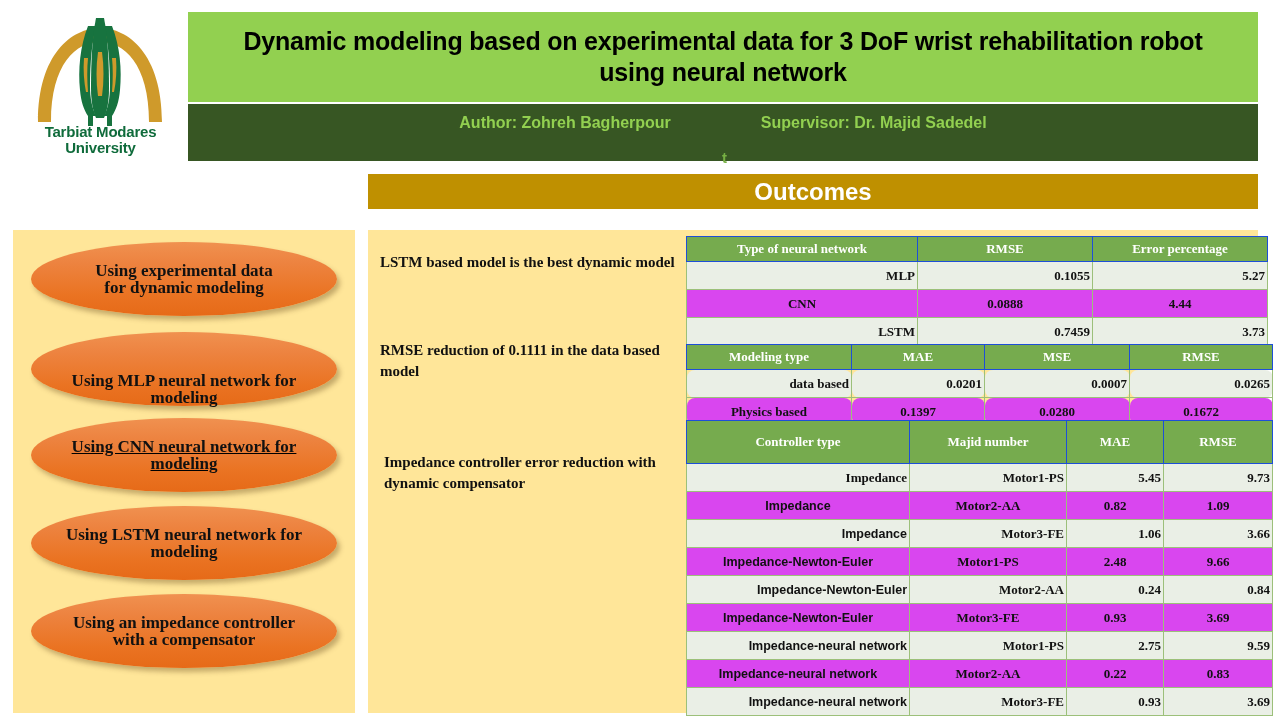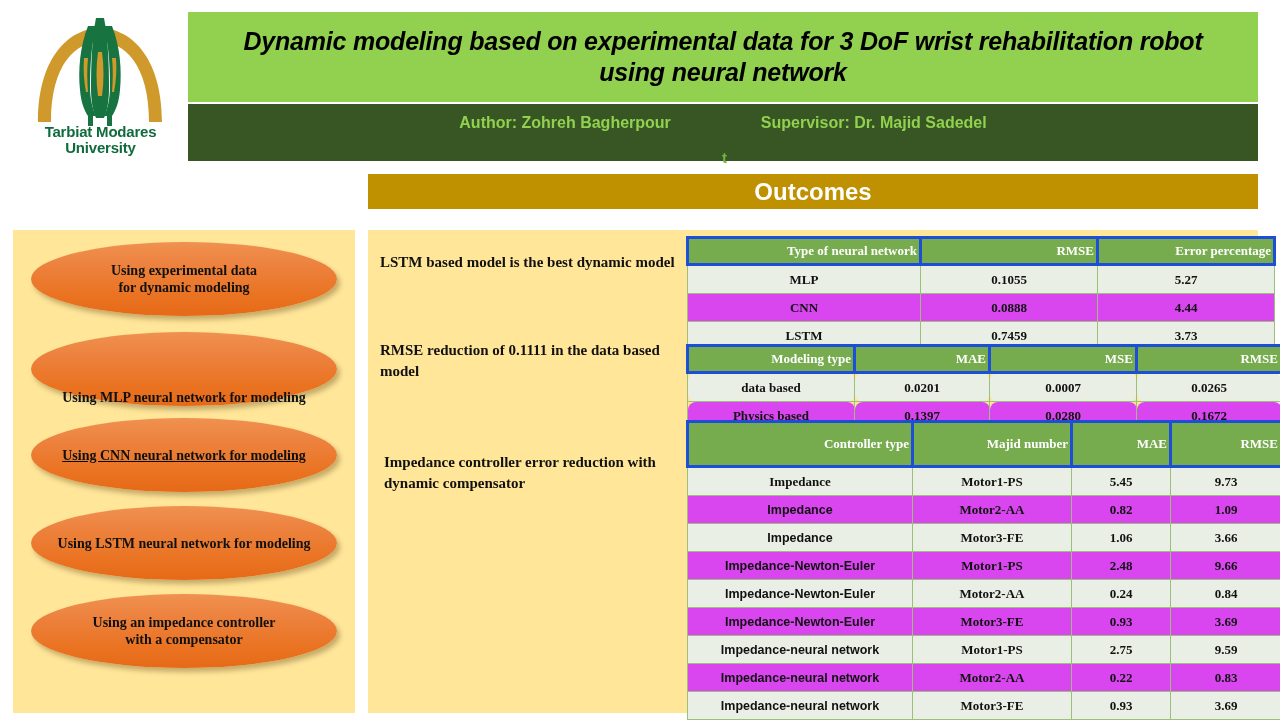--- a/index.html
+++ b/index.html
@@ -20,21 +20,21 @@
     text-align:center;color:#0f6b3b;font-weight:bold;
     font-family:"Liberation Sans", sans-serif;
     font-size:15px;line-height:16px;letter-spacing:-0.2px;
   }
 
   
   .title-bar{
     position:absolute;left:188px;top:12px;width:1070px;height:90px;
     background:#92d050;
     display:flex;align-items:center;justify-content:center;
-    box-sizing:border-box;padding:0 20px;font-style:italic;
+    box-sizing:border-box;padding:0 20px;
   }
   .title-text{
     color:#000000;font-weight:bold;font-size:25px;line-height:31px;
     text-align:center;font-family:"Liberation Sans", sans-serif;
     letter-spacing:-0.2px;
   }
 
   
   .author-bar{
     position:absolute;left:188px;top:104px;width:1070px;height:57px;
@@ -74,21 +74,21 @@
   
   .ellipse{
     position:absolute;left:18px;width:306px;height:74px;
     border-radius:50%;
     background:linear-gradient(180deg,#f09150 0%,#ed8340 28%,#ea7322 72%,#e66a18 100%);
     box-shadow:3px 4px 5px rgba(90,60,20,0.35);
     display:flex;align-items:center;justify-content:center;
     text-align:center;box-sizing:border-box;padding:0 26px;
   }
   .ellipse span{
-    color:#111111;font-weight:bold;font-size:14px;line-height:17px;
+    color:#111111;font-weight:bold;font-size:17px;line-height:17px;
     font-family:"Liberation Serif", serif;
   }
   #ell-0{top:12px;}
   #ell-1{top:102px;align-items:flex-end;}
   #ell-2{top:188px;text-decoration:underline;}
   #ell-3{top:276px;}
   #ell-4{top:364px;}
 
   
   .note{
@@ -100,31 +100,31 @@
   #note-1{top:110px;}
   #note-2{top:222px;left:16px;}
 
   
   .tbl{
     position:absolute;border-collapse:collapse;table-layout:fixed;
     font-family:"Liberation Serif", serif;
   }
   .tbl th{
     background:#76ab4e;color:#ffffff;font-weight:bold;
-    font-size:13px;text-align:right;
-    border:3px solid #1d4ed8;
+    font-size:13px;text-align:center;
+    border:1px solid #1d4ed8;
     padding:4px 2px;
   }
   .tbl td{
     font-size:13px;font-weight:bold;color:#111111;text-align:center;
     border-top:1px solid #9cc07a;border-bottom:1px solid #9cc07a;
     border-left:1px solid #9cc07a;border-right:1px solid #9cc07a;
     padding:3px 2px;
   }
-  .tbl tr.even td{background:#eaefe6;}
+  .tbl tr.even td{background:#eaefe6;text-align:right;}
   .tbl tr.odd  td{background:#d946ef;}
   .tbl td.sans{font-family:"Liberation Sans", sans-serif;font-size:12.5px;}
 
   #table-nn{left:318px;top:6px;width:566px;}
   #table-nn th:nth-child(1){width:226px;}
   #table-nn th:nth-child(2){width:170px;}
   #table-nn th:nth-child(3){width:170px;}
   #table-nn td{height:21px;}
 
   #table-model{left:318px;top:114px;width:566px;}

